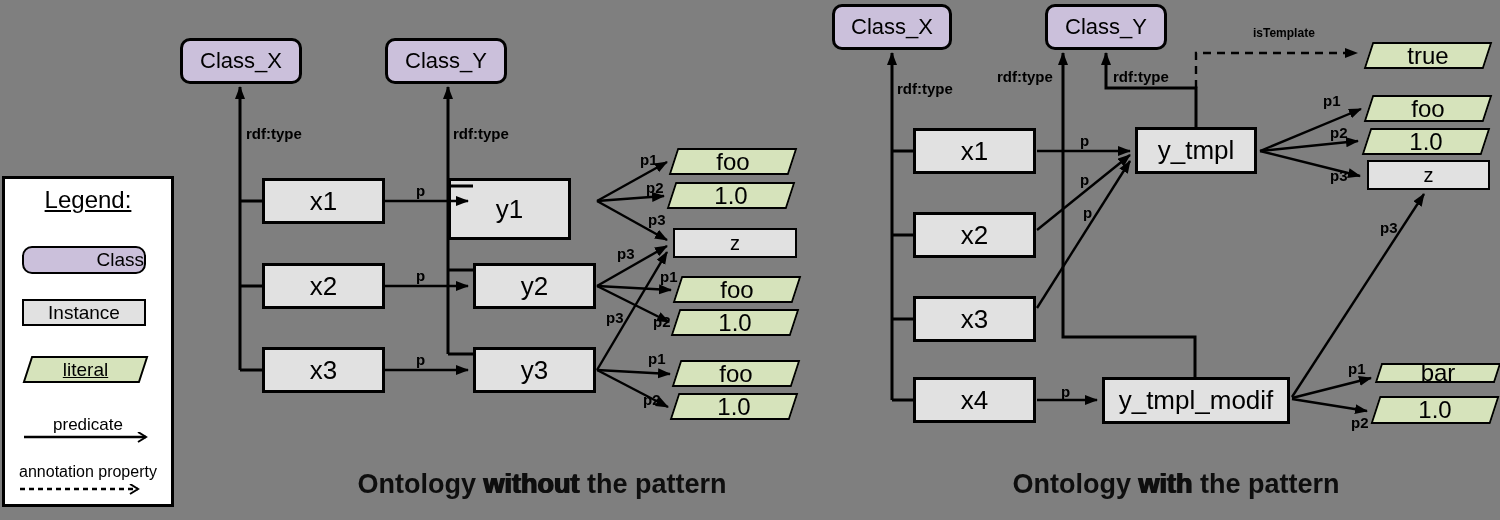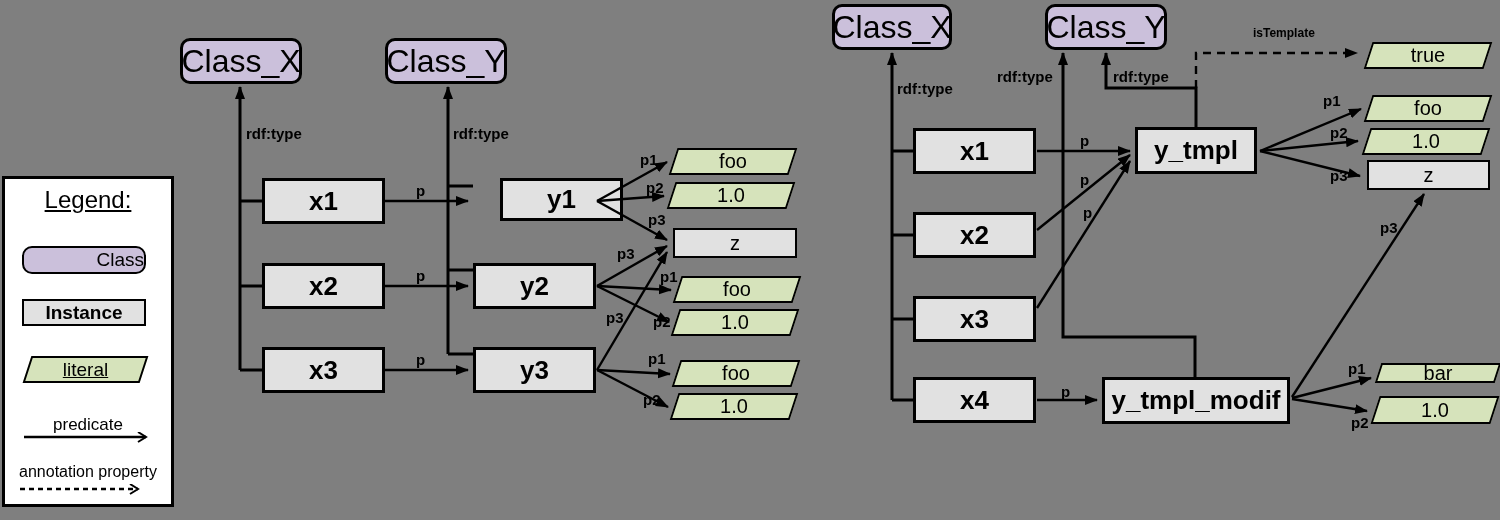--- a/index.html
+++ b/index.html
@@ -10,24 +10,24 @@
     --line:#000000;
     --legend-bg:#ffffff;
   }
   html,body{margin:0;padding:0;}
   body{font-family:"Liberation Sans", sans-serif; background:var(--background);}
   #stage{position:relative;width:1500px;height:520px;background:var(--background);overflow:hidden;}
 
   
   .node{position:absolute;display:flex;align-items:center;justify-content:center;
         color:#000;box-sizing:border-box;white-space:nowrap;}
-  .cls{background:var(--class-fill);border:3px solid var(--line);border-radius:10px;font-size:32px;}
-  .inst{background:var(--instance-fill);border:3px solid var(--line);font-size:26px;font-weight:bold;}
+  .cls{background:var(--class-fill);border:3px solid var(--line);border-radius:10px;font-size:22px;}
+  .inst{background:var(--instance-fill);border:3px solid var(--line);font-size:26px;}
   .inst-sm{background:var(--instance-fill);border:2px solid var(--line);font-size:20px;}
-  .lit{font-size:20px;background:transparent;border:none;}
+  .lit{font-size:24px;background:transparent;border:none;}
   .lit .pg{position:absolute;inset:0;background:var(--literal-fill);border:2px solid var(--line);
            transform:skewX(-18deg);}
   .lit span{position:relative;}
 
   
   .elabel{position:absolute;font-weight:bold;font-size:15px;color:#000;white-space:nowrap;line-height:1;}
 
   
   .caption{position:absolute;font-size:27px;font-weight:bold;color:#0e0e0e;text-align:center;white-space:nowrap;}
   .caption .heavy{text-shadow:0.7px 0 0 currentColor, -0.7px 0 0 currentColor;}
@@ -74,21 +74,21 @@
     </div>
   <div class="node inst" style="left:262px;top:178px;width:123px;height:46px">
       <span>x1</span>
     </div>
   <div class="node inst" style="left:262px;top:263px;width:123px;height:46px">
       <span>x2</span>
     </div>
   <div class="node inst" style="left:262px;top:347px;width:123px;height:46px">
       <span>x3</span>
     </div>
-  <div class="node inst" style="left:500px;top:178px;width:123px;height:43px">
+  <div class="node inst" style="left:448px;top:178px;width:123px;height:62px">
       <span>y1</span>
     </div>
   <div class="node inst" style="left:473px;top:263px;width:123px;height:46px">
       <span>y2</span>
     </div>
   <div class="node inst" style="left:473px;top:347px;width:123px;height:46px">
       <span>y3</span>
     </div>
 
   <div class="node lit" style="left:673px;top:148px;width:120px;height:27px">
@@ -191,20 +191,26 @@
   <div class="elabel" style="left:1080px;top:172px">p</div>
   <div class="elabel" style="left:1083px;top:205px">p</div>
   <div class="elabel" style="left:1061px;top:384px">p</div>
   <div class="elabel" style="left:1323px;top:93px">p1</div>
   <div class="elabel" style="left:1330px;top:125px">p2</div>
   <div class="elabel" style="left:1330px;top:168px">p3</div>
   <div class="elabel" style="left:1380px;top:220px">p3</div>
   <div class="elabel" style="left:1348px;top:361px">p1</div>
   <div class="elabel" style="left:1351px;top:415px">p2</div>
 
+  <div class="caption" style="left:292px;top:469px;width:500px">
+    <span>Ontology </span><span class="heavy">without</span><span> the pattern</span>
+  </div>
+  <div class="caption" style="left:926px;top:469px;width:500px">
+    <span>Ontology </span><span class="heavy">with</span><span> the pattern</span>
+  </div>
 
   <svg id="edges" width="1500" height="520" viewBox="0 0 1500 520">
     <defs>
       <marker id="mA" markerUnits="userSpaceOnUse" markerWidth="14" markerHeight="12" refX="12" refY="5" orient="auto">
         <path d="M0,0 L13,5 L0,10 Z" fill="#000"></path>
       </marker>
       <marker id="mO" markerUnits="userSpaceOnUse" markerWidth="12" markerHeight="12" refX="9" refY="5" orient="auto">
         <path d="M1,0 L9,5 L1,10" fill="none" stroke="#000" stroke-width="2"></path>
       </marker>
     </defs>

